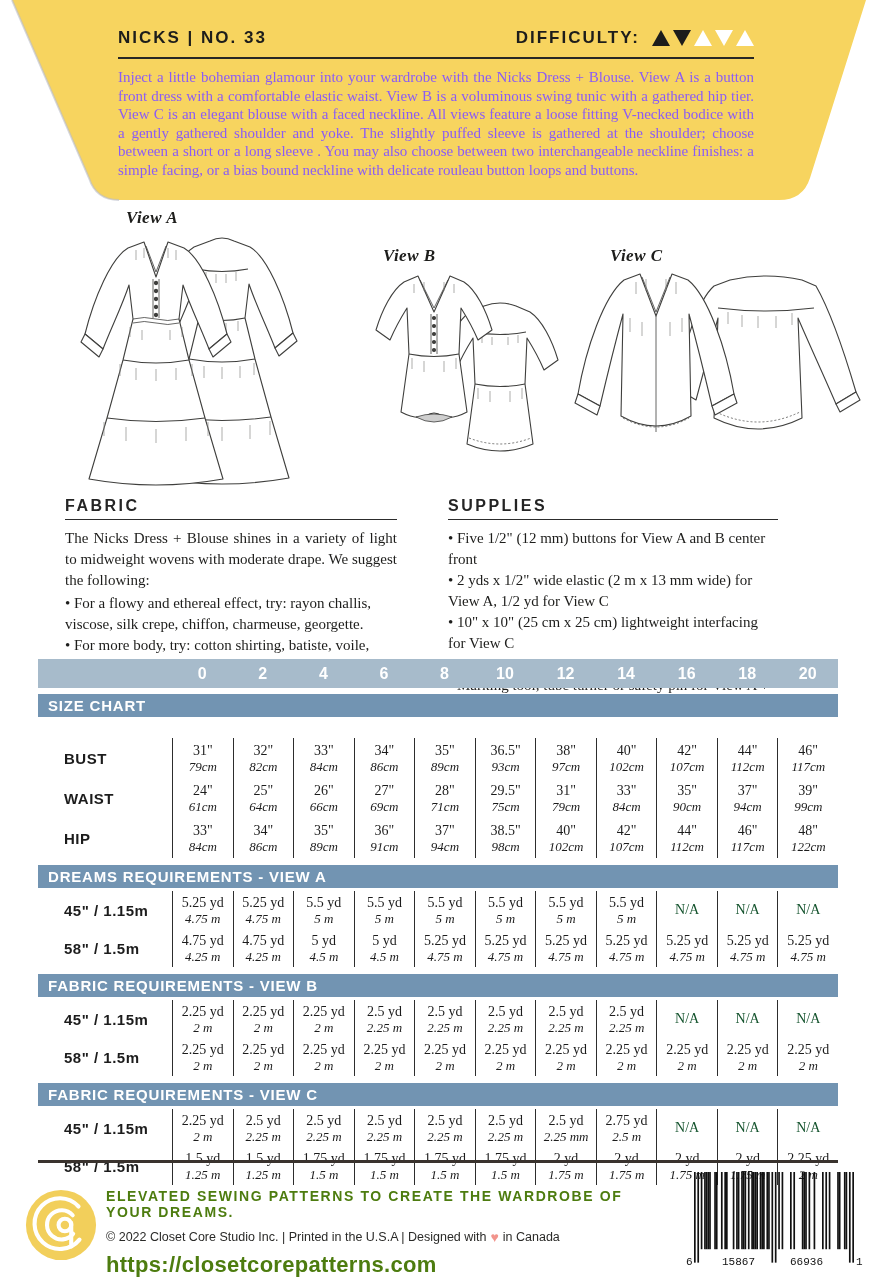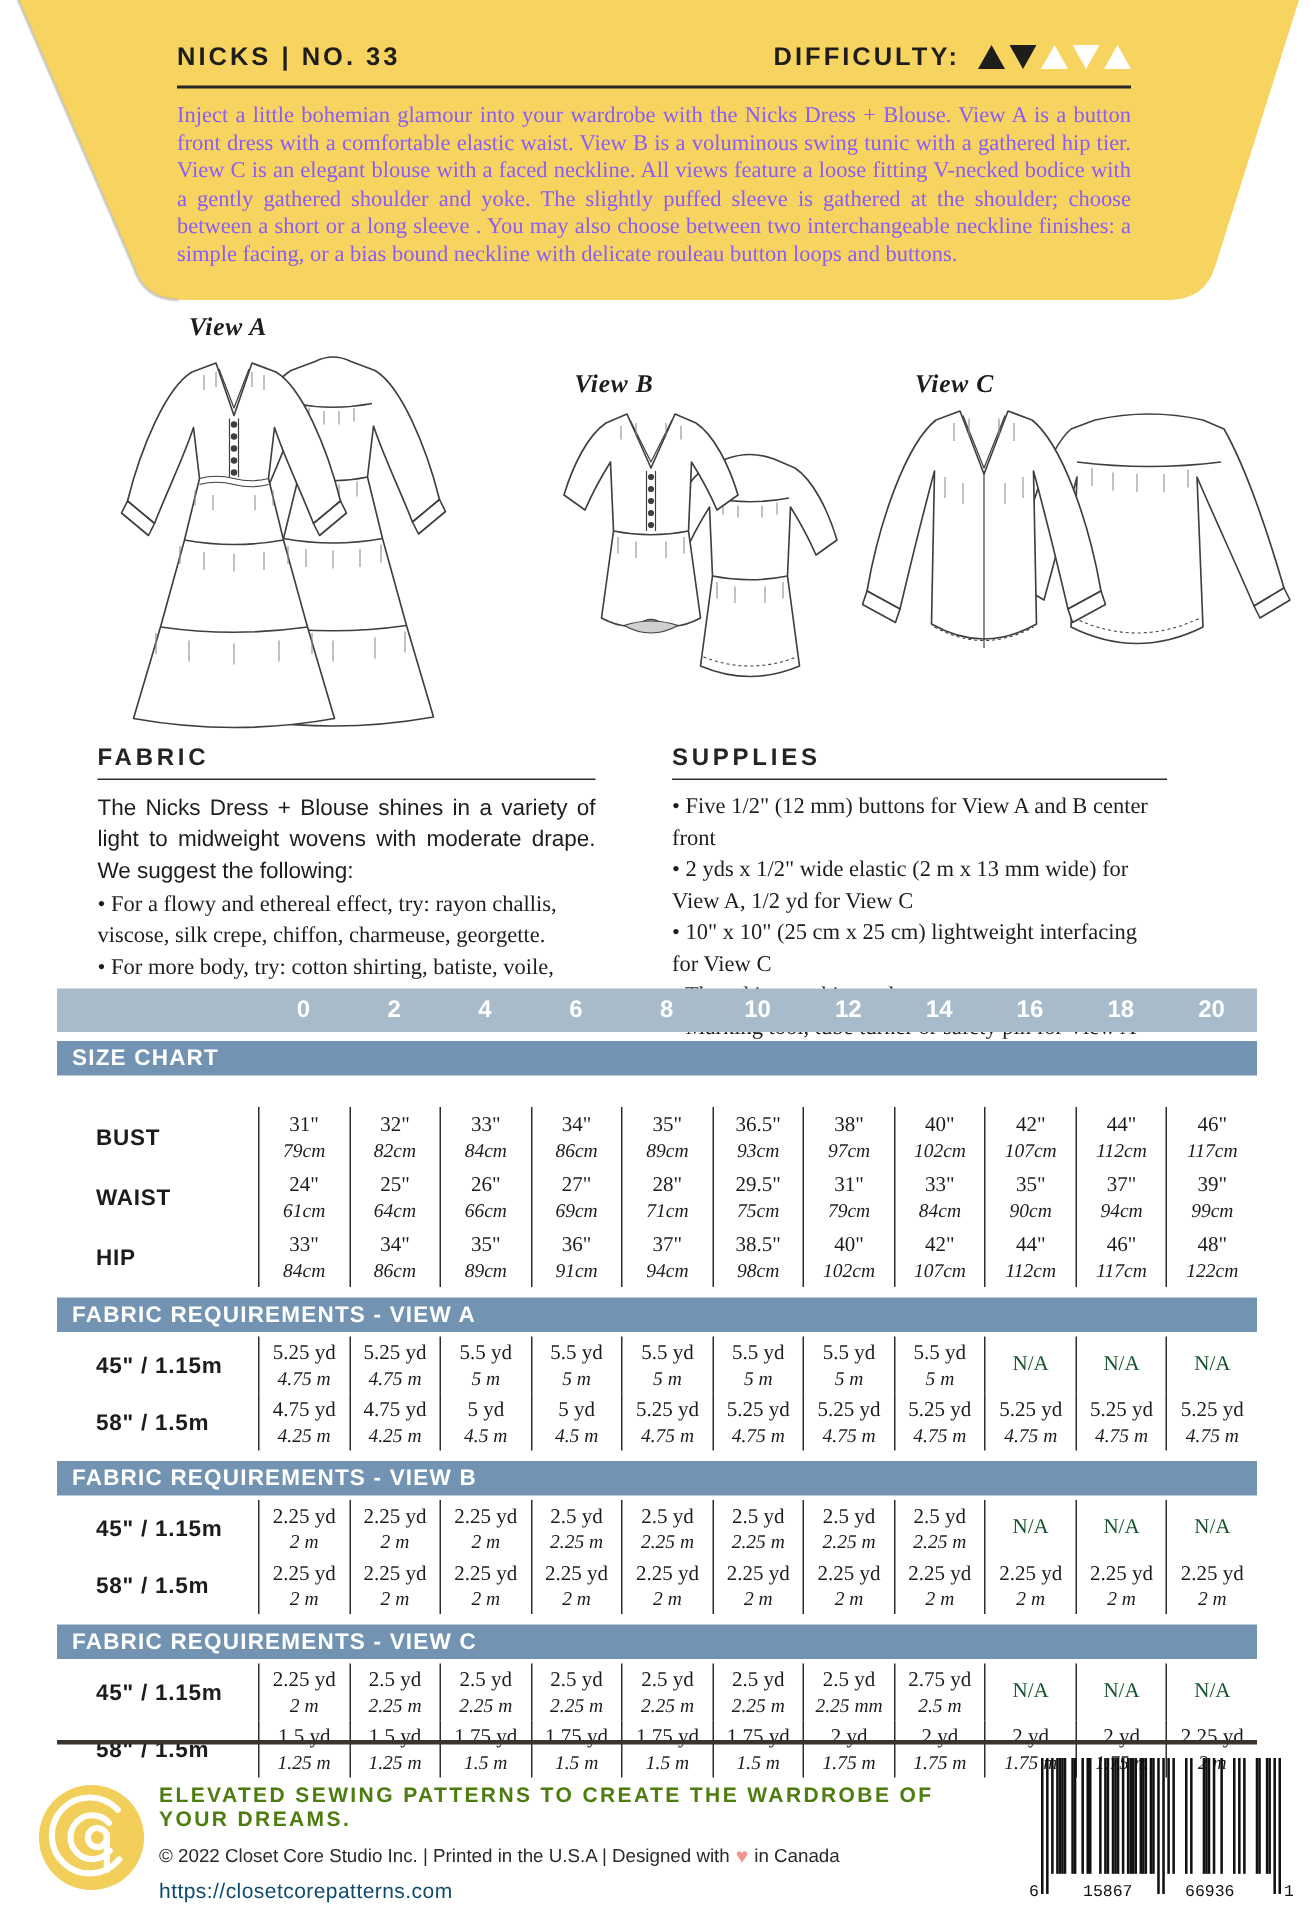--- a/index.html
+++ b/index.html
@@ -31,21 +31,21 @@
   .views svg{position:absolute;}
   .sketch path,.sketch circle,.sketch line{vector-effect:non-scaling-stroke;}
 
   
   .cols{position:absolute;top:497px;left:0;width:876px;}
   .col{position:absolute;top:0;}
   .col.fabric{left:65px;width:332px;}
   .col.supplies{left:448px;width:330px;}
   .col h3{margin:0 0 4px 0;font-size:16px;font-weight:bold;letter-spacing:2.5px;color:#242424;}
   .col .h-rule{border-top:1.5px solid #2c2c2c;margin-bottom:8px;}
-  .col p{margin:0 0 2px 0;font-family:Liberation Sans, sans-serif;
+  .col p{margin:0 0 2px 0;font-family:Liberation Serif, serif;
          font-size:15px;line-height:21px;text-align:justify;}
   .bullet{font-family:"Liberation Serif","DejaVu Serif",serif;font-size:15px;line-height:21px;}
 
   
   #size-table{position:absolute;top:659px;left:38px;width:800px;}
   .trow{display:grid;grid-template-columns:134px repeat(11,1fr);}
   .band-sizes{background:#a7bbcb;height:29px;align-items:center;}
   .szcell{text-align:center;color:#fff;font-weight:bold;font-size:16px;}
   .spacer3{height:3px;}
   .band-title{background:#7294b2;height:23px;line-height:23px;color:#fff;
@@ -64,21 +64,21 @@
   .na{font-family:"Liberation Serif","DejaVu Serif",serif;font-size:14px;color:#14532d;}
 
   
   .footer-rule{position:absolute;top:1160px;left:38px;width:800px;height:3px;background:#3a332e;}
   .footer{position:absolute;top:1178px;left:0;width:876px;height:102px;}
   .logo{position:absolute;left:24px;top:10px;}
   .foot-text{position:absolute;left:106px;top:10px;width:560px;}
   .tagline{font-size:14px;font-weight:bold;letter-spacing:1.6px;color:#4d7c0f;}
   .copyline{margin-top:9px;font-size:12.5px;color:#2a2a28;display:flex;align-items:center;gap:4px;}
   .heart{color:#f2948c;font-size:14px;}
-  .urlline{margin-top:7px;font-size:14px;font-weight:normal;letter-spacing:.3px;color:#0c4a6e;}
+  .urlline{margin-top:7px;font-size:22px;font-weight:bold;letter-spacing:.3px;color:#4d7c0f;}
   .barcode{position:absolute;left:688px;top:-6px;width:172px;height:96px;}
   .barcode svg{position:absolute;left:6px;top:0;}
   .bc-digit{position:absolute;bottom:0;font-size:11px;font-family:"Liberation Mono","DejaVu Sans Mono",monospace;color:#111;}
   .bc-d0{left:-2px;} .bc-d1{left:34px;} .bc-d2{left:102px;} .bc-d3{left:168px;}
 </style>
 </head>
 <body>
 
 <div class="page">
 
@@ -379,21 +379,21 @@
           <div class="cell">
             <div class="imp">46"</div>
             <div class="met">117cm</div>
           </div>
           <div class="cell">
             <div class="imp">48"</div>
             <div class="met">122cm</div>
           </div>
         </div>
       </div>
-      <div class="band-title">FABRIC REQUIREMENTS - VIEW A</div>
+      <div class="band-title">DREAMS REQUIREMENTS - VIEW A</div>
       <div class="sec-rows">
         <div class="trow frow">
           <div class="rlabel">45" / 1.15m</div>
           <div class="cell">
             <div class="imp">5.25 yd</div>
             <div class="met">4.75 m</div>
           </div>
           <div class="cell">
             <div class="imp">5.25 yd</div>
             <div class="met">4.75 m</div>

